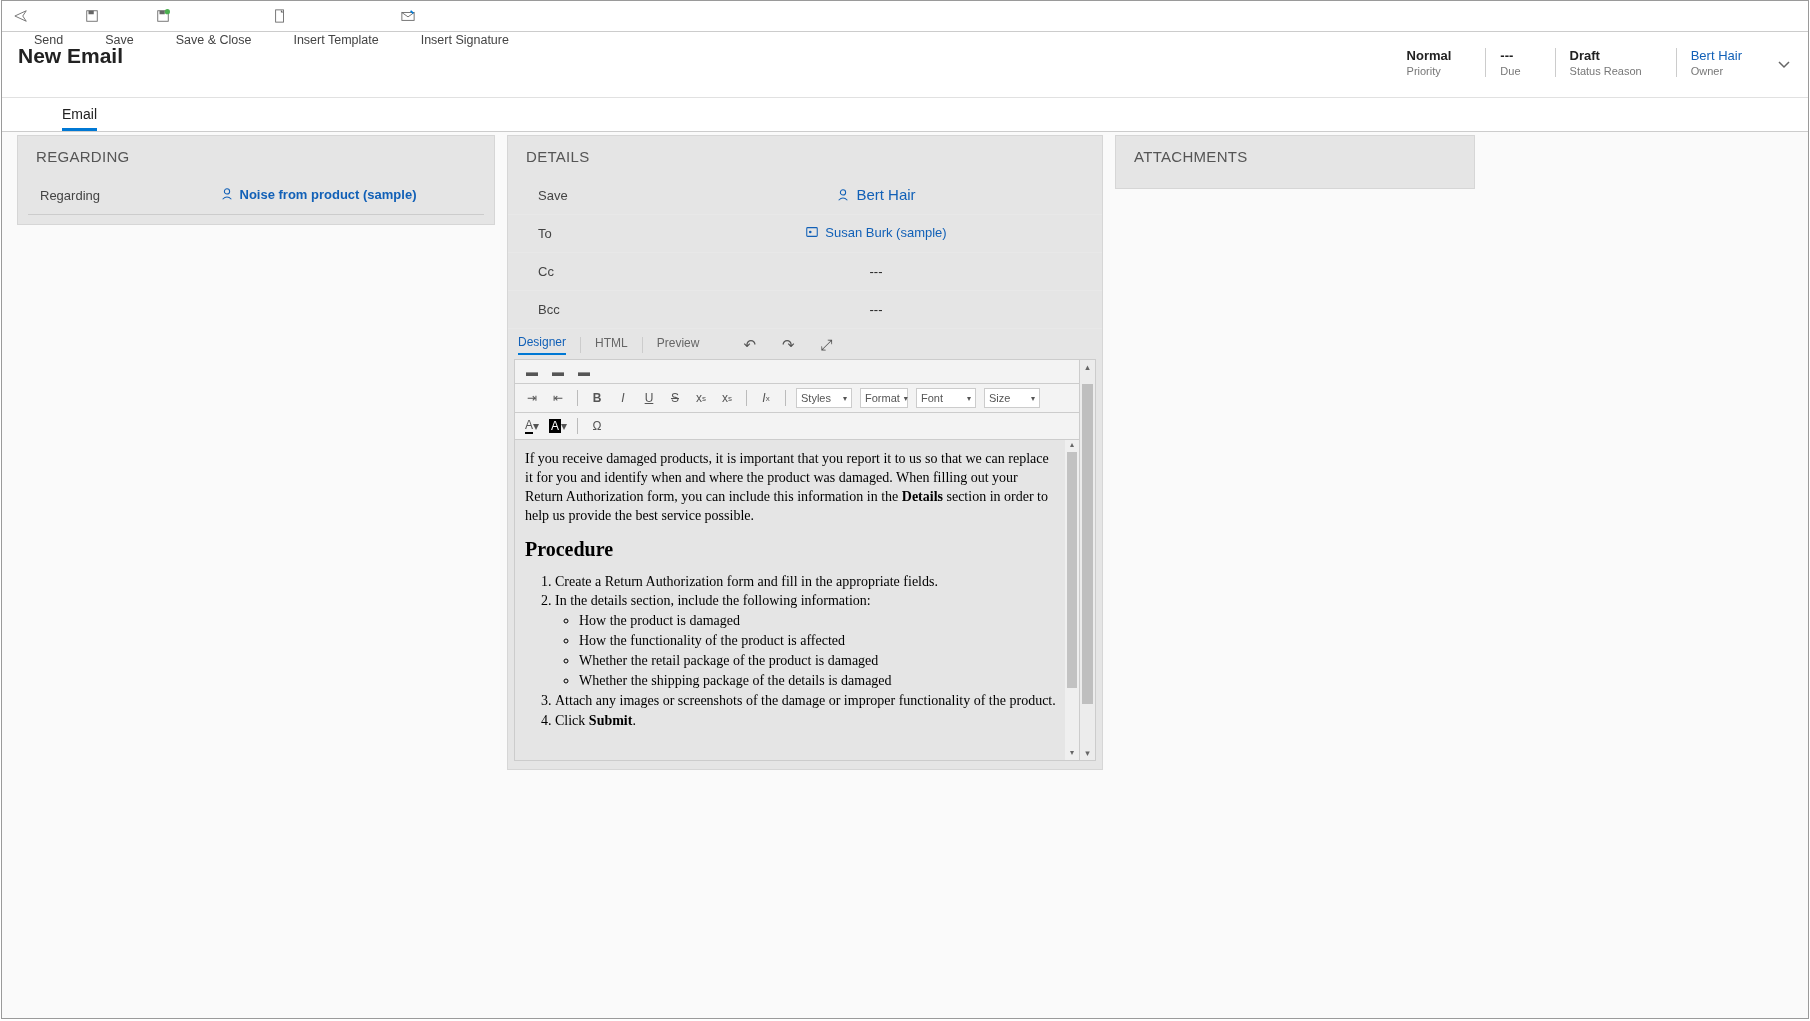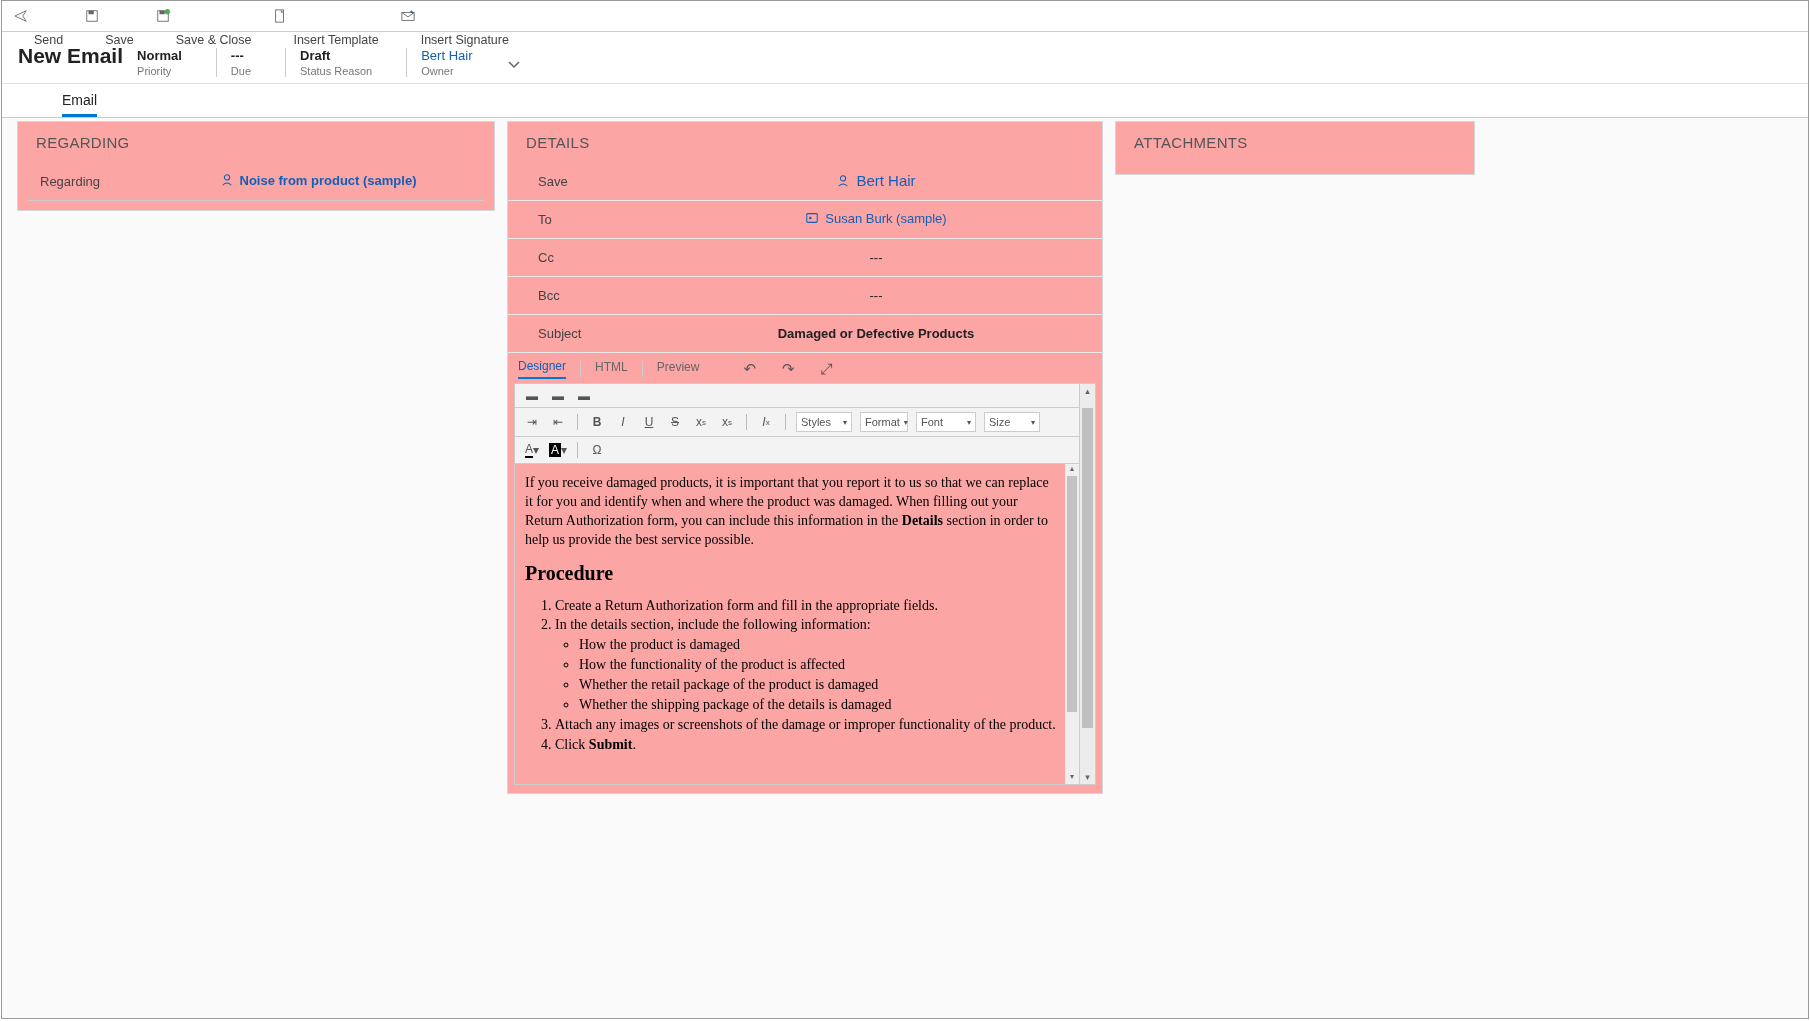--- a/index.html
+++ b/index.html
@@ -6,37 +6,37 @@
 body { font-family: "Segoe UI", Arial, sans-serif; font-size: 13px; color: #333; background: #fff; }
 .app { border: 1px solid #9a9a9a; width: 1808px; height: 1019px; margin: 0 auto; display: flex; flex-direction: column; overflow: hidden; }
 
 
 .cmdbar { display: flex; align-items: center; height: 31px; padding: 0 8px; border-bottom: 1px solid #ccc; gap: 14px; }
 .cmdbtn { display: inline-flex; align-items: center; gap: 6px; cursor: pointer; padding: 2px 4px; }
 .cmdbtn svg { width: 14px; height: 14px; }
 .cmdbtn span.txt { font-size: 12.5px; color: #444; margin-top: 48px; }
 
 
-.header { display: flex; justify-content: flex-start; align-items: flex-start; padding: 12px 16px 6px 16px; border-bottom: 1px solid #e1e1e1; }
+.header { display: flex; justify-content: space-between; align-items: flex-start; padding: 12px 16px 20px 16px; border-bottom: 1px solid #e1e1e1; }
 .title { font-size: 21px; font-weight: 600; color: #222; }
 .statusgrp { display: flex; align-items: center; gap: 20px; padding-top: 4px; }
 .statusitem { display: flex; flex-direction: column; border-left: 1px solid #ccc; padding: 0 14px; }
 .statusitem:first-child { border-left: none; }
 .sv { font-size: 13px; font-weight: 600; color: #222; }
 .sv.link { color: #1160b7; font-weight: 400; }
 .sl { font-size: 11px; color: #777; margin-top: 2px; }
 .chev-exp { padding-top: 6px; }
 
 
 .tabstrip { padding: 0 16px; border-bottom: 1px solid #ccc; }
 .tab { display: inline-block; font-size: 14px; padding: 8px 0 6px 0; border-bottom: 3px solid #0078d4; color: #222; margin-left: 44px; }
 
 
 .cols { display: flex; flex: 1; overflow: hidden; background: #fafafa; padding-top: 3px; gap: 12px; }
-.panel { background: #fca5a5; border: 1px solid #d6d6d6; }
+.panel { background: #e5e5e5; border: 1px solid #d6d6d6; }
 .panelhead { font-size: 15px; color: #555; padding: 12px 18px; letter-spacing: .3px; }
 .colL { width: 478px; margin-left: 15px; }
 .colM { width: 596px; }
 .colR { width: 360px; }
 
 
 .frow { display: flex; align-items: center; padding: 6px 18px 6px 30px; border-bottom: 1px solid #e8e8e8; min-height: 38px; }
 .frow .lab { width: 130px; color: #444; font-size: 13px; }
 .frow .val { flex: 1; color: #222; text-align: center; }
 .lookup { color: #1160b7; font-weight: 600; display: inline-flex; align-items: center; gap: 6px; }
@@ -213,24 +213,20 @@
         <div class="frow">
           <div class="lab">Cc</div>
           <div class="val triple">---</div>
         </div>
 
         <div class="frow">
           <div class="lab">Bcc</div>
           <div class="val triple">---</div>
         </div>
 
-        <div class="frow">
-          <div class="lab">Subject</div>
-          <div class="val subjv">Damaged or Defective Products</div>
-        </div>
 
         <div class="edtabs">
           <span class="edtab active">Designer</span>
           <span class="edsep"></span>
           <span class="edtab">HTML</span>
           <span class="edsep"></span>
           <span class="edtab">Preview</span>
           <div class="edactions">
             <span class="ico">↶</span>
             <span class="ico">↷</span>

